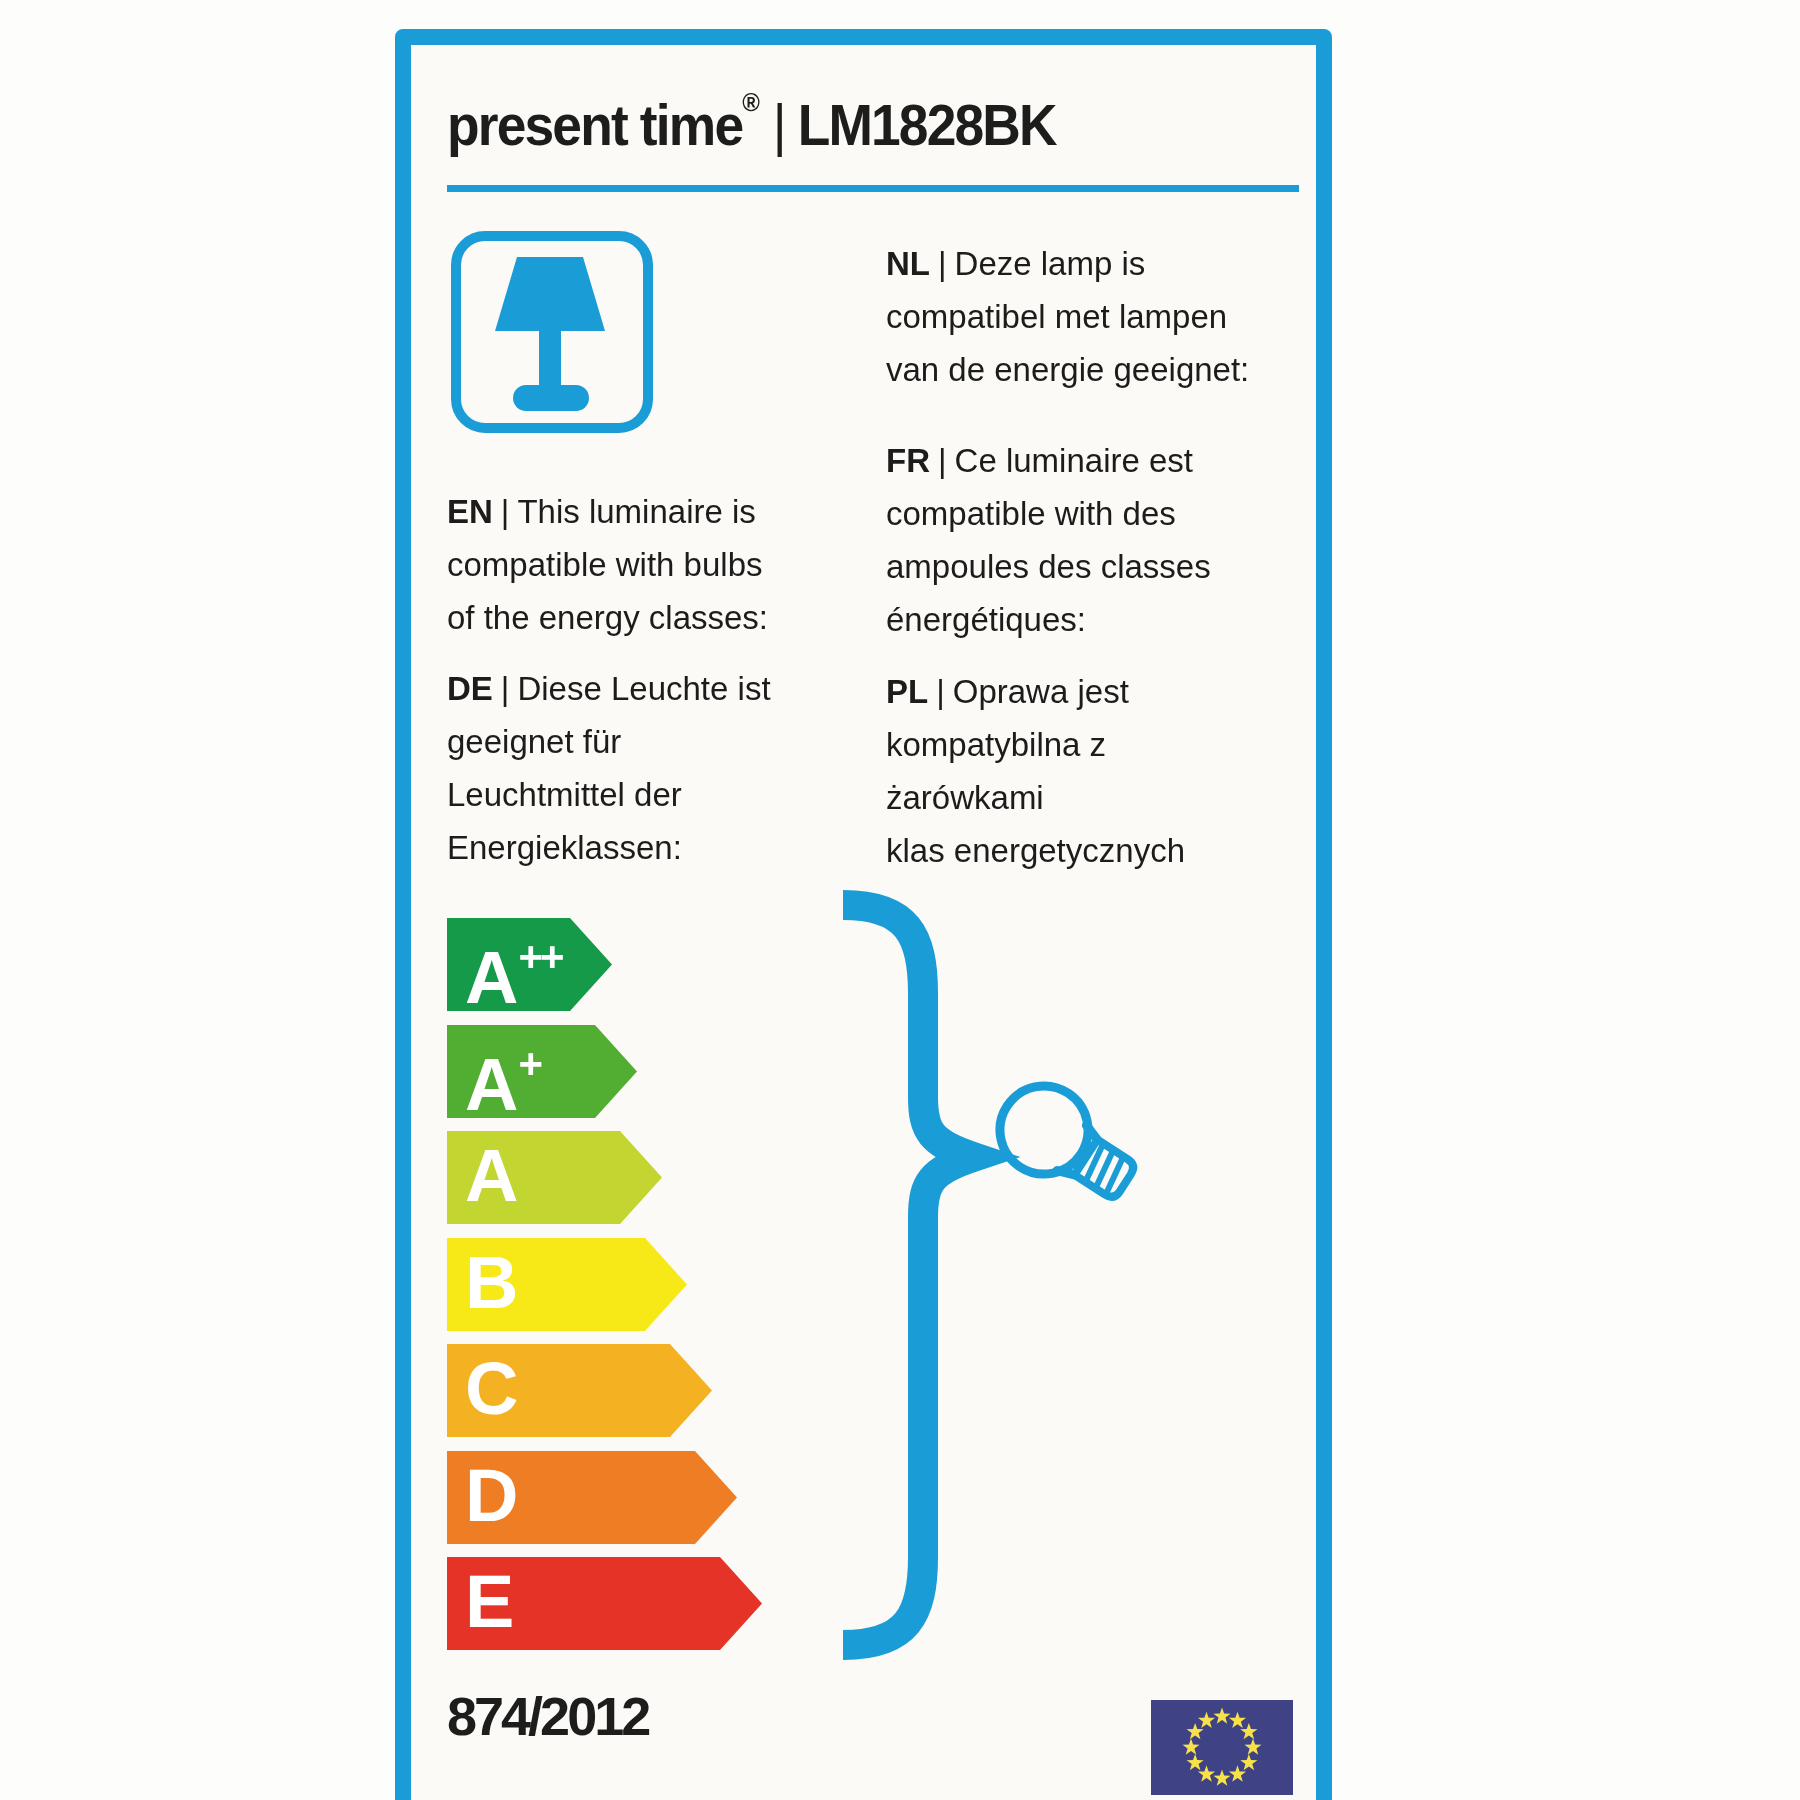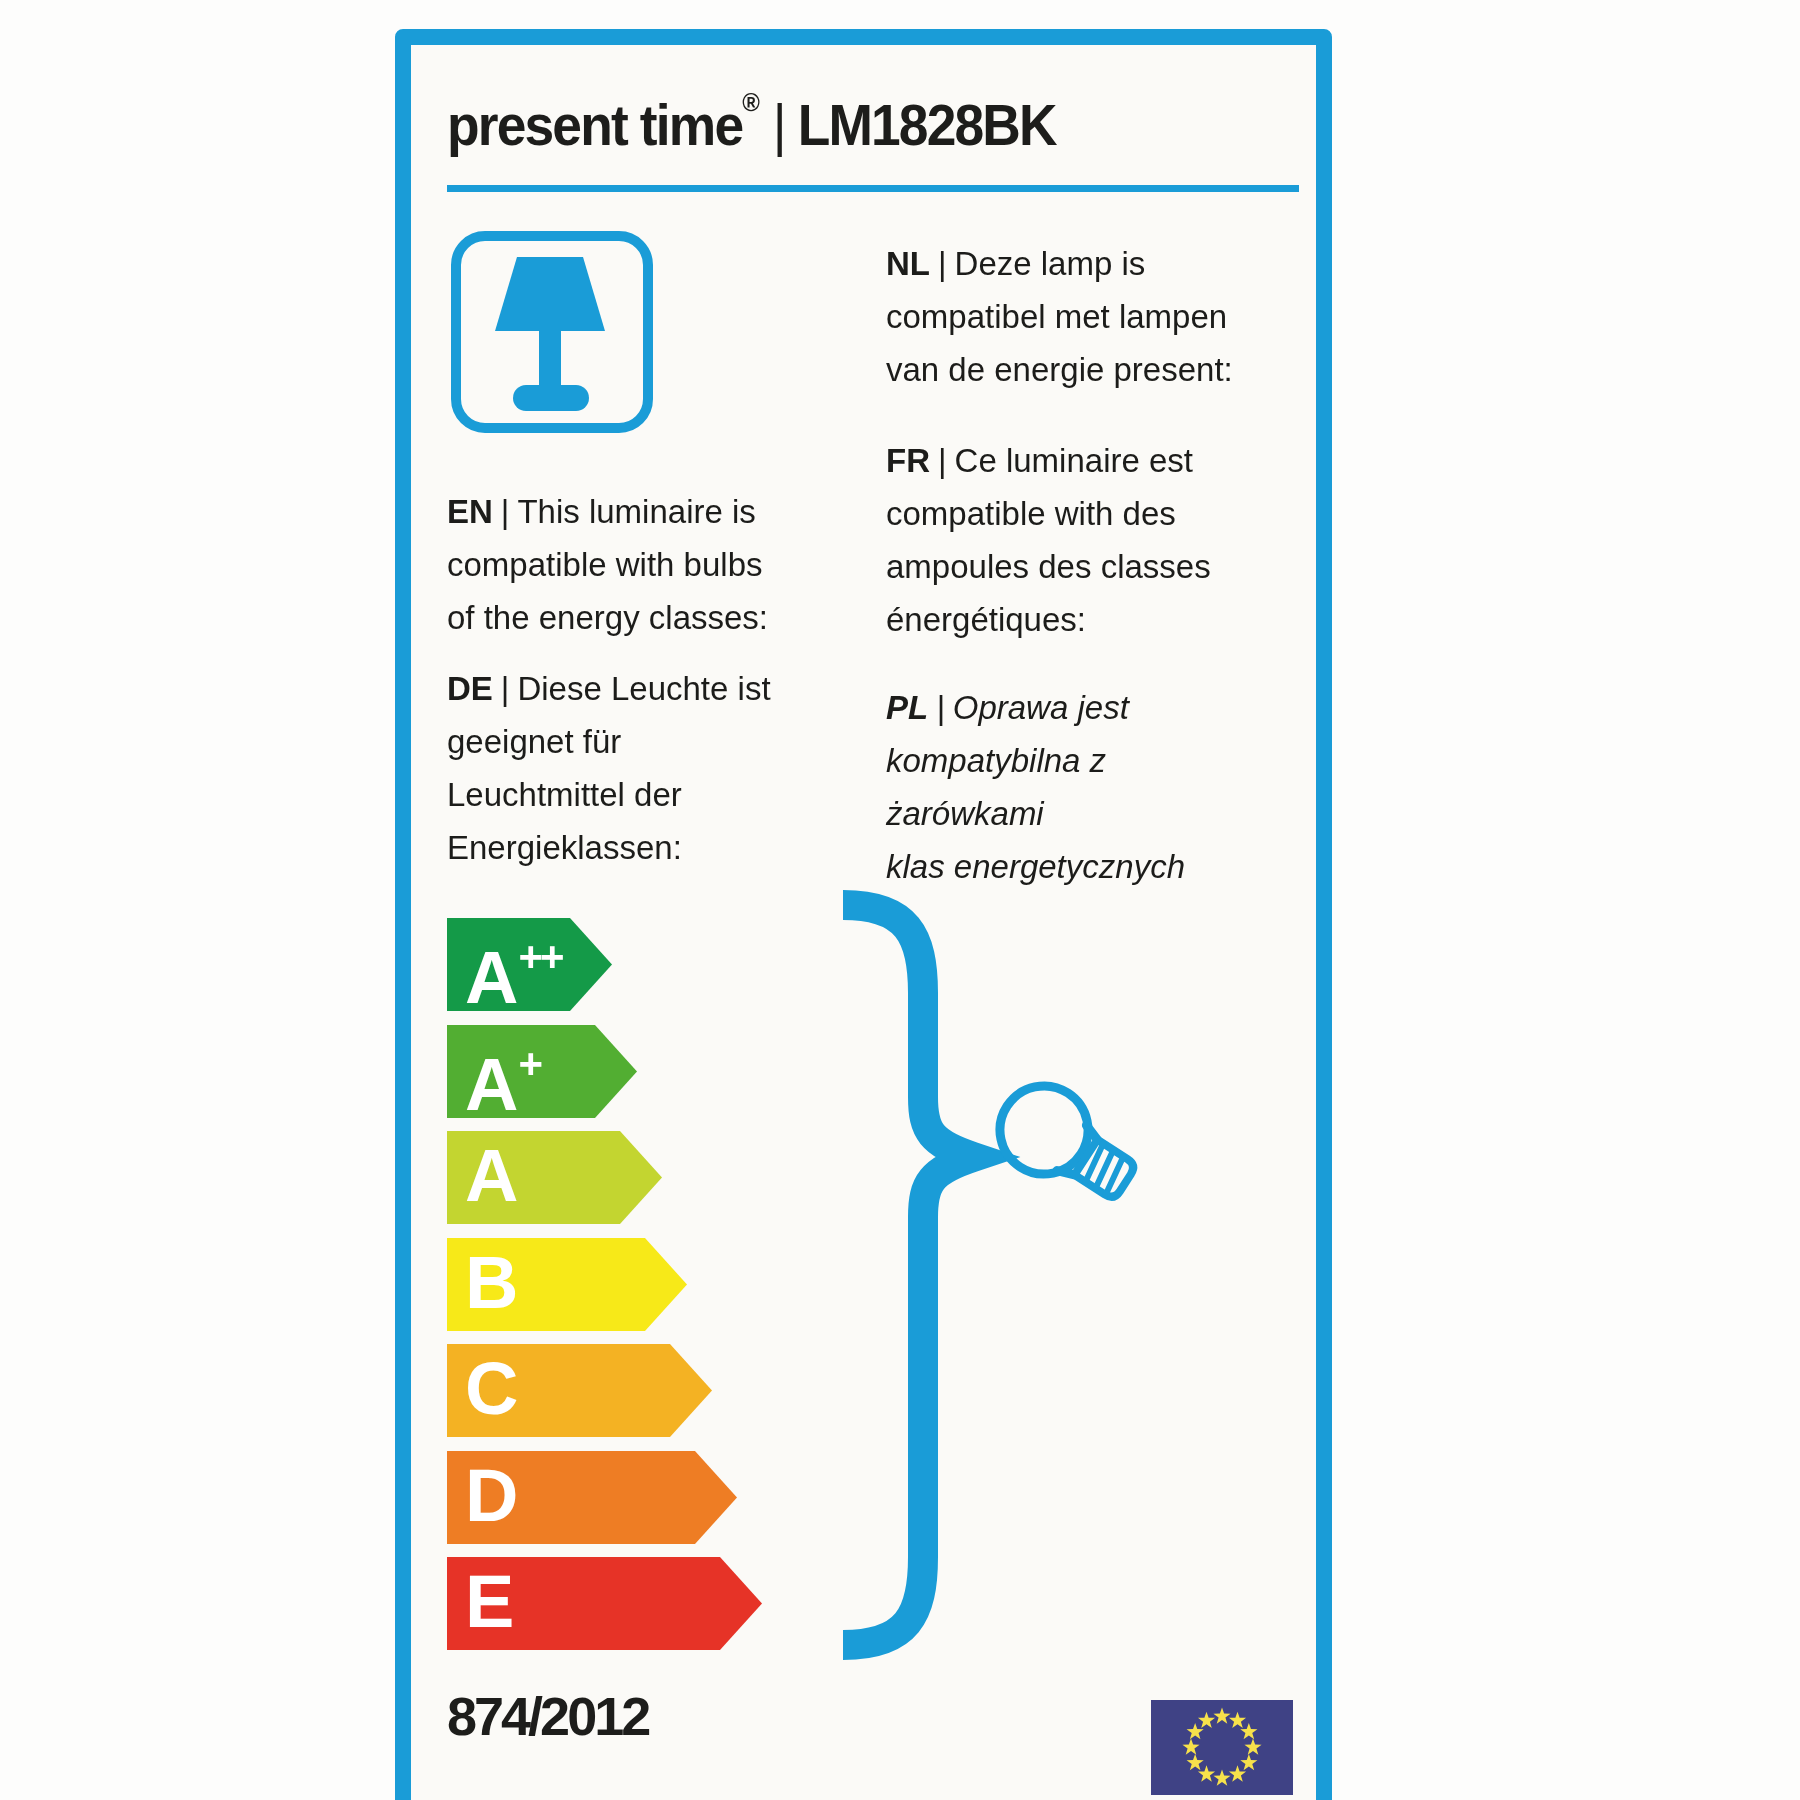--- a/index.html
+++ b/index.html
@@ -63,29 +63,29 @@
     <div class="tblock" style="left:36px;top:617px;">
       <div><span class="code">DE</span><span class="sep">|</span><span>Diese Leuchte ist</span></div>
       <div>geeignet für</div>
       <div>Leuchtmittel der</div>
       <div>Energieklassen:</div>
     </div>
 
     <div class="tblock" style="left:475px;top:192px;">
       <div><span class="code">NL</span><span class="sep">|</span><span>Deze lamp is</span></div>
       <div>compatibel met lampen</div>
-      <div>van de energie present:</div>
+      <div>van de energie geeignet:</div>
     </div>
     <div class="tblock" style="left:475px;top:389px;">
       <div><span class="code">FR</span><span class="sep">|</span><span>Ce luminaire est</span></div>
       <div>compatible with des</div>
       <div>ampoules des classes</div>
       <div>énergétiques:</div>
     </div>
-    <div class="tblock" style="left:475px;top:636px;font-style:italic;">
+    <div class="tblock" style="left:475px;top:620px;">
       <div><span class="code">PL</span><span class="sep">|</span><span>Oprawa jest</span></div>
       <div>kompatybilna z</div>
       <div>żarówkami</div>
       <div>klas energetycznych</div>
     </div>
 
     <div id="energy-scale">
         <div class="arrow" style="top: 0px; width: 165px; background: rgb(20, 154, 72);">
           <span class="letter">A<sup>++</sup></span>
         </div>

